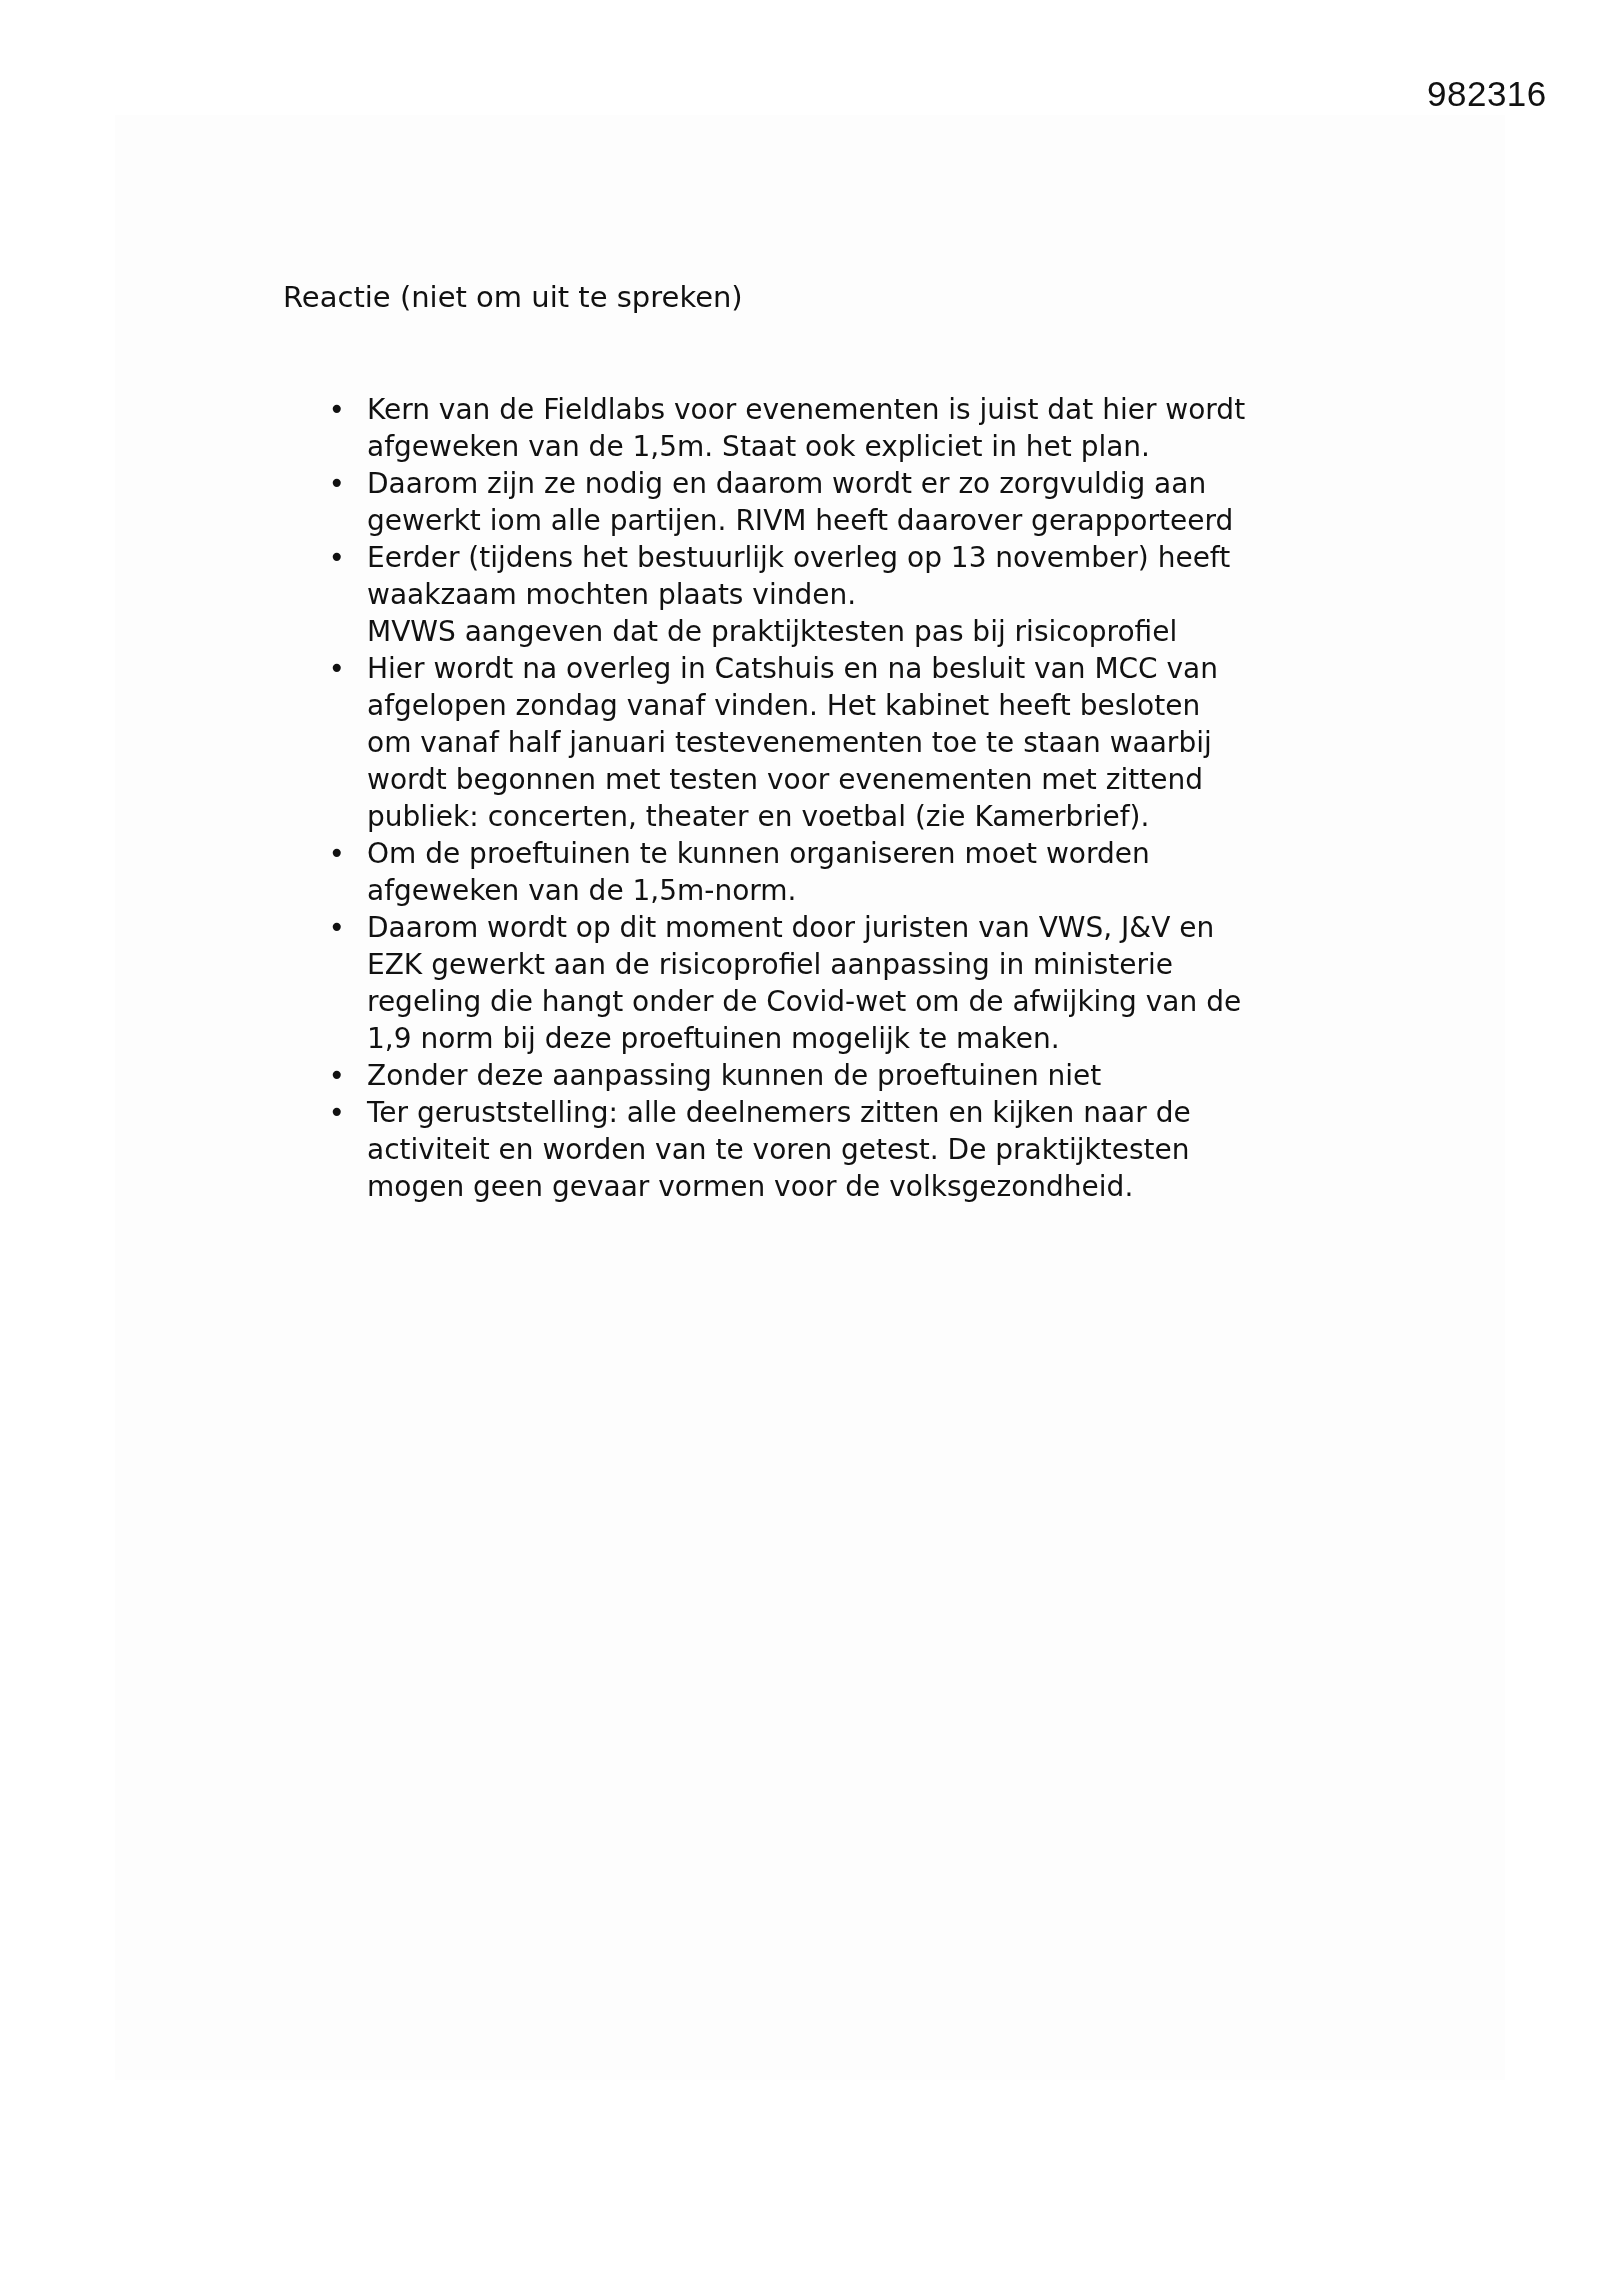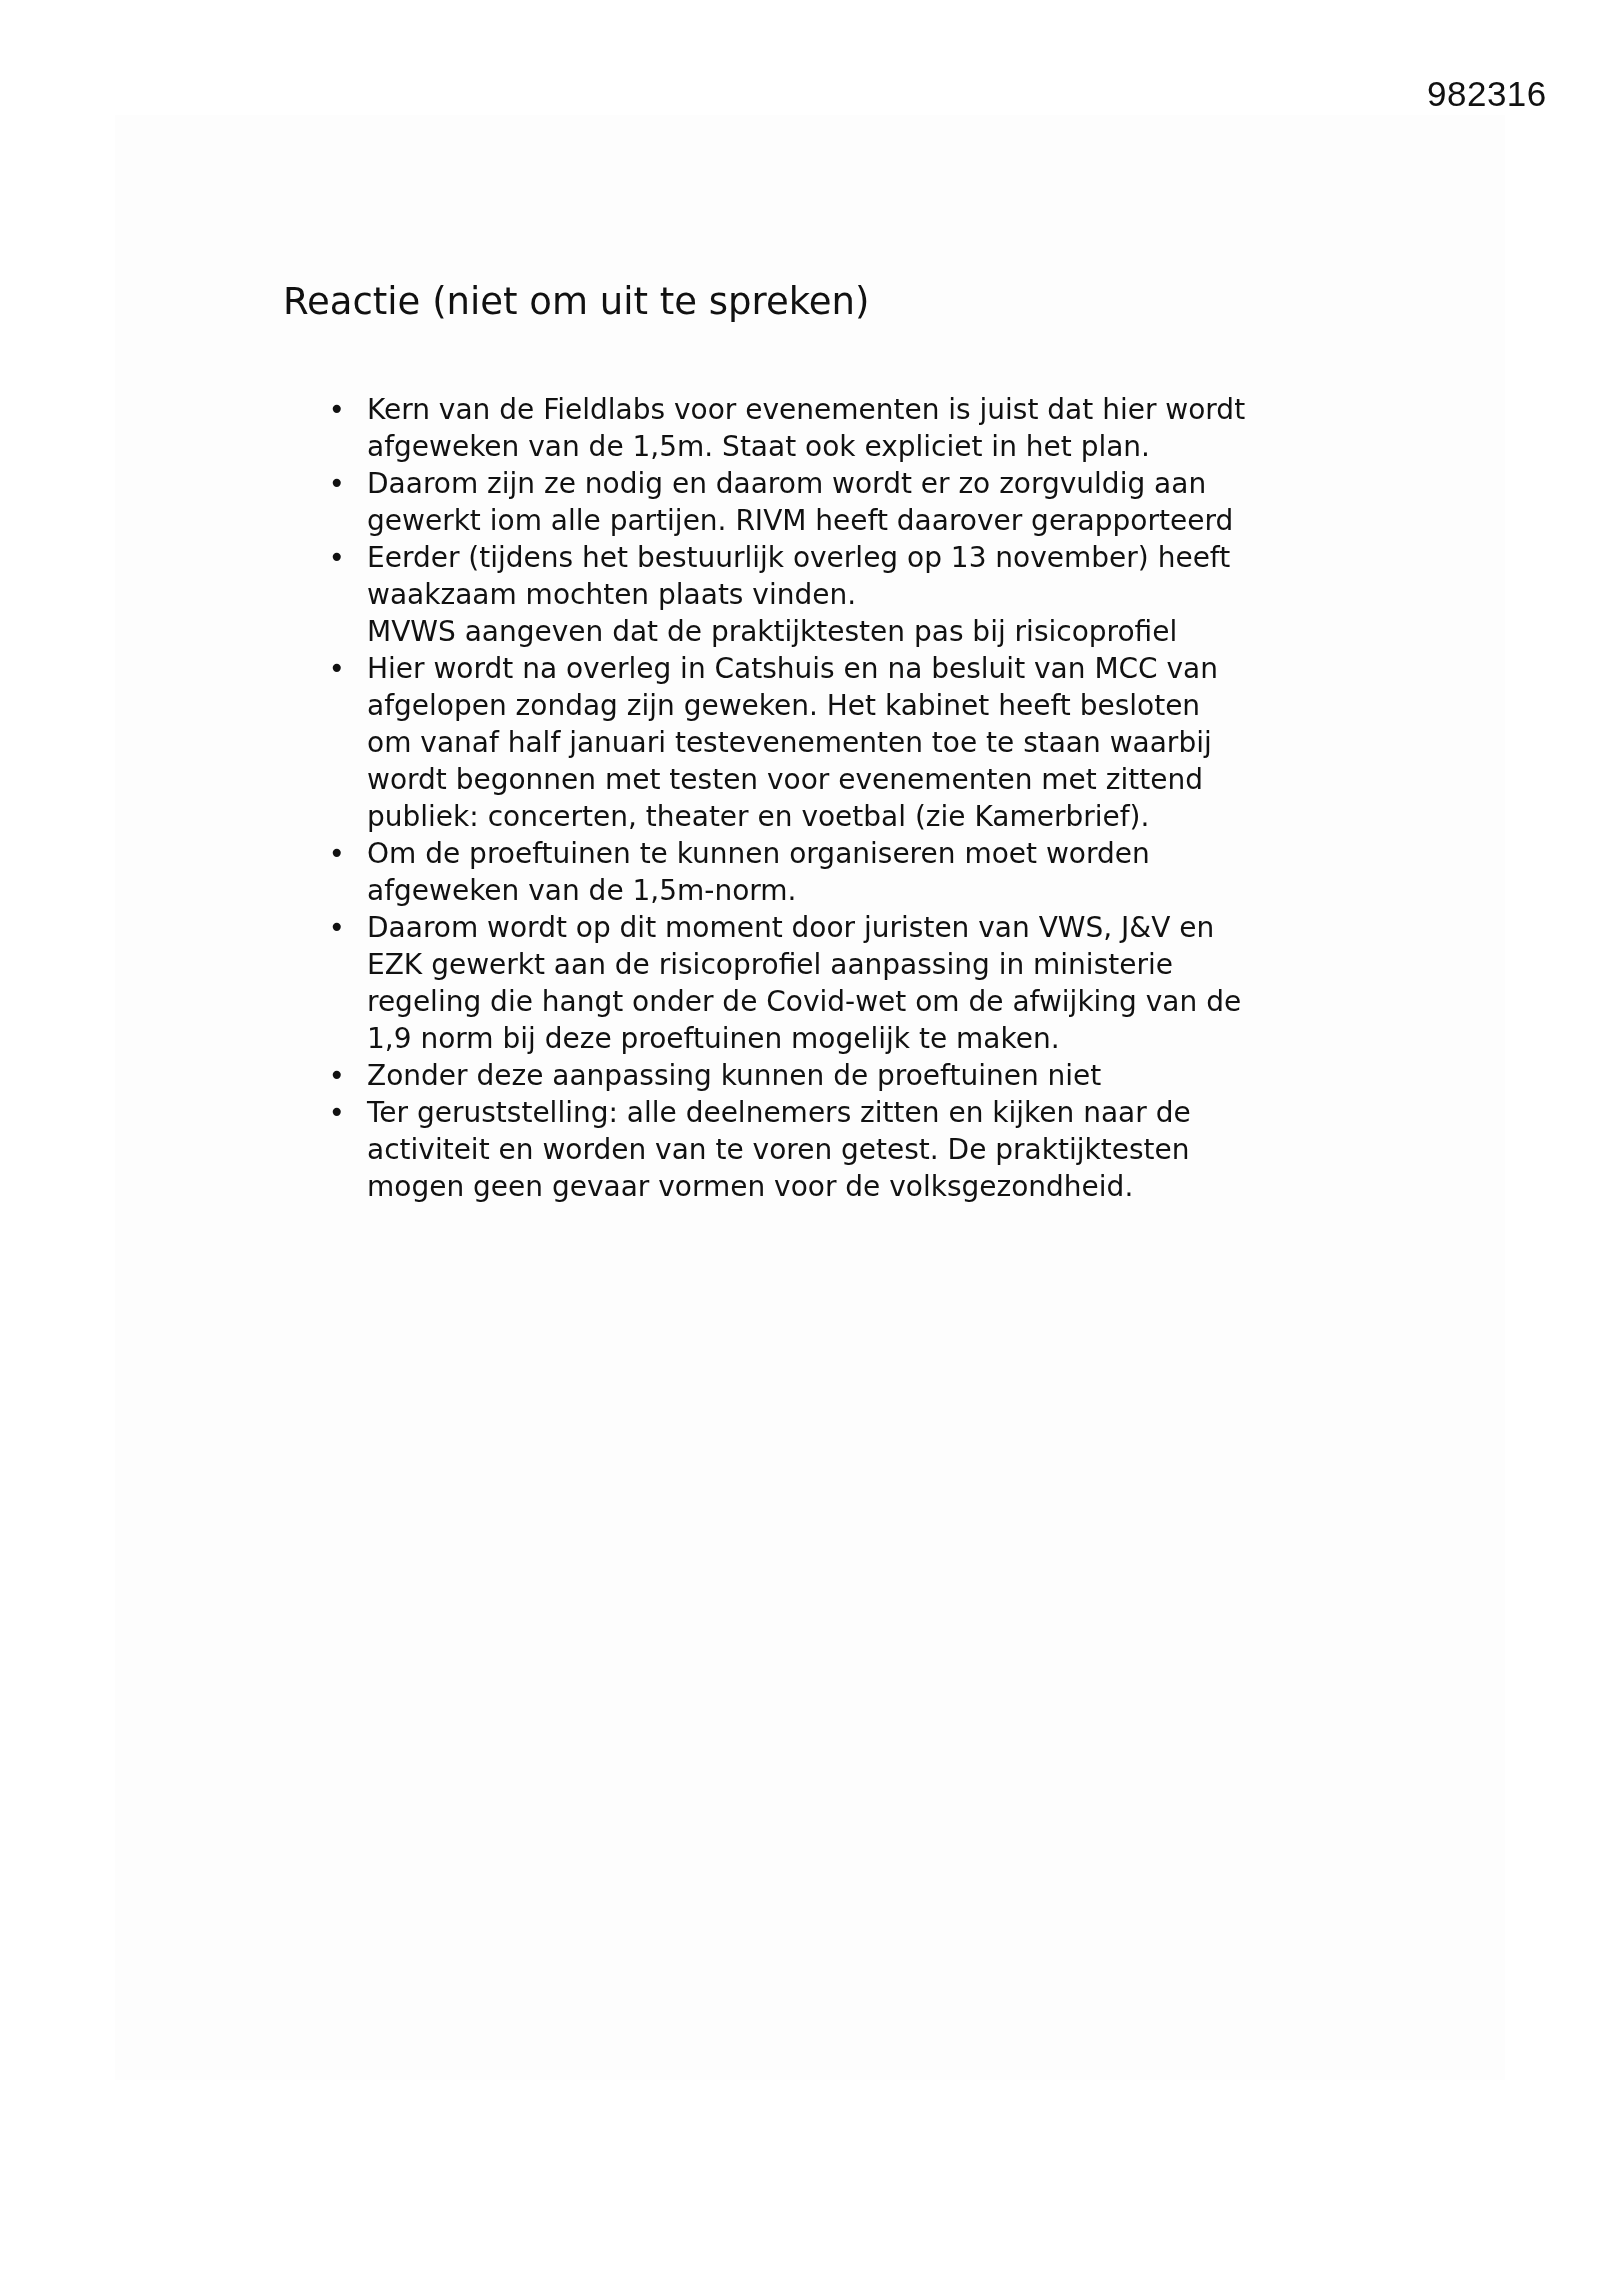--- a/index.html
+++ b/index.html
@@ -28,21 +28,21 @@
       font-family: "Liberation Sans", sans-serif;
       font-size: 35px;
       color: #111111;
       letter-spacing: 0.5px;
     }
     .heading {
       position: absolute;
       left: 283px;
       top: 280px;
       font-family: "DejaVu Sans", sans-serif;
-      font-size: 37px;
+      font-size: 29px;
       color: #111111;
       letter-spacing: 0px;
       white-space: nowrap;
     }
     .bullets {
       position: absolute;
       left: 323px;
       top: 391px;
       width: 1078px;
       margin: 0;
@@ -92,21 +92,21 @@
   </li>
   <li>
     <span class="dot">•</span>
     <span class="line">Eerder (tijdens het bestuurlijk overleg op 13 november) heeft</span>
     <span class="line">waakzaam mochten plaats vinden.</span>
     <span class="line">MVWS aangeven dat de praktijktesten pas bij risicoprofiel</span>
   </li>
   <li>
     <span class="dot">•</span>
     <span class="line">Hier wordt na overleg in Catshuis en na besluit van MCC van</span>
-    <span class="line">afgelopen zondag zijn geweken. Het kabinet heeft besloten</span>
+    <span class="line">afgelopen zondag vanaf vinden. Het kabinet heeft besloten</span>
     <span class="line">om vanaf half januari testevenementen toe te staan waarbij</span>
     <span class="line">wordt begonnen met testen voor evenementen met zittend</span>
     <span class="line">publiek: concerten, theater en voetbal (zie Kamerbrief).</span>
   </li>
   <li>
     <span class="dot">•</span>
     <span class="line">Om de proeftuinen te kunnen organiseren moet worden</span>
     <span class="line">afgeweken van de 1,5m-norm.</span>
   </li>
   <li>

